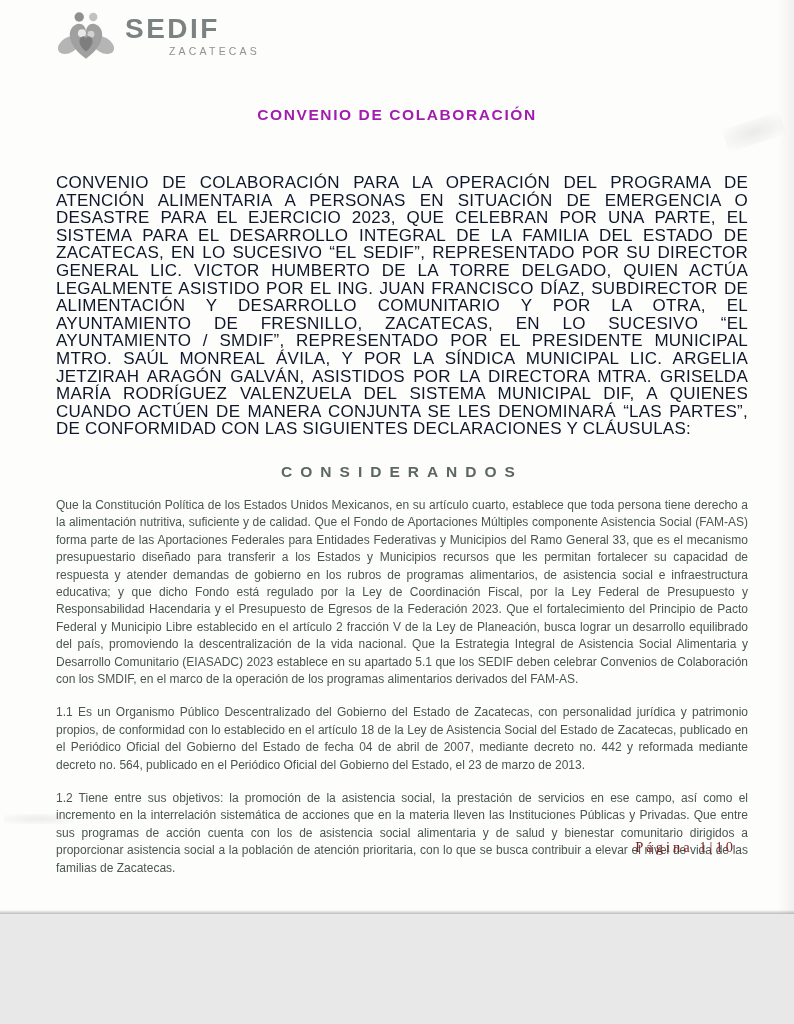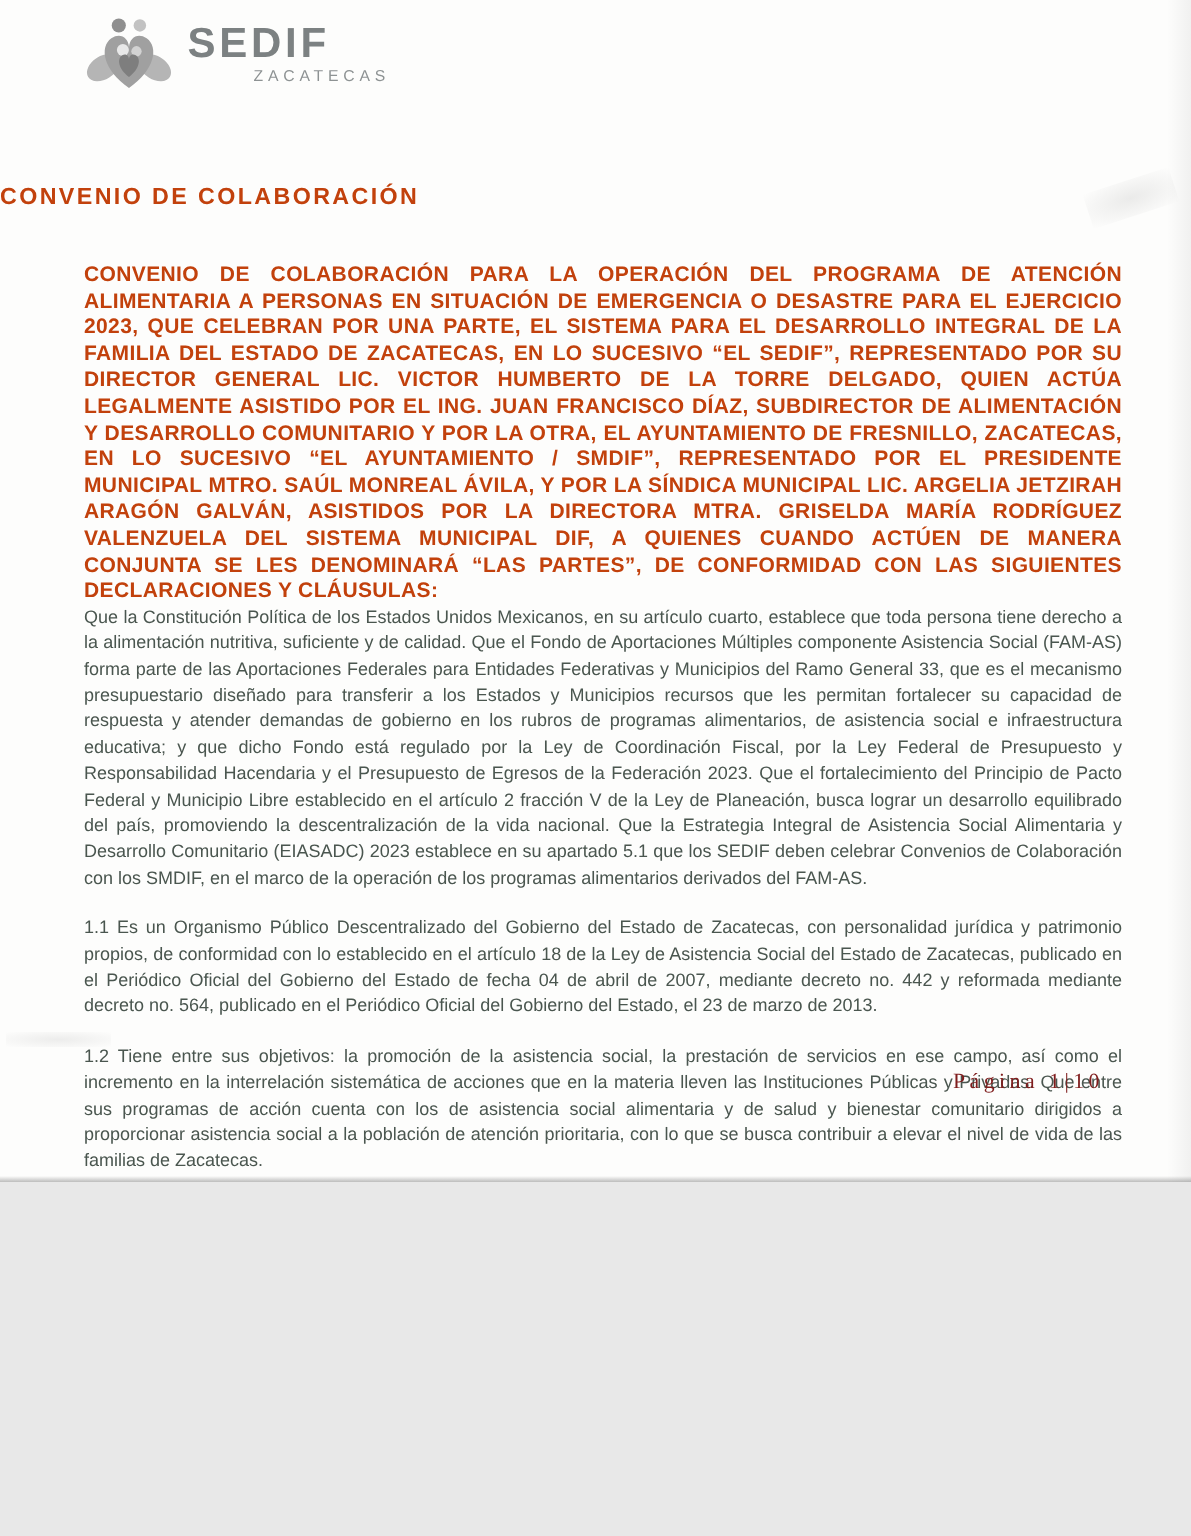--- a/index.html
+++ b/index.html
@@ -1,19 +1,19 @@
 <!DOCTYPE html>
 <html><head>
 <meta charset="utf-8">
 <style>
   html, body { margin: 0; padding: 0; background: #e8e8e8; }
   .page {
     position: relative;
     width: 794px;
-    height: 788px;
+    height: 914px;
     margin: 0 auto;
     background: #fdfdfc;
     overflow: hidden;
     font-family: "Liberation Sans", sans-serif;
     box-sizing: border-box;
   }
 
   
   .header {
     position: absolute;
@@ -36,35 +36,35 @@
   .reference {
     margin-top: 30px;
     font-size: 14px; font-weight: 500; letter-spacing: 0.8px;
     color: #4d5f6e;
   }
 
   
   .doc-title {
     position: absolute;
     top: 106px; left: 0; right: 0;
+    text-align: center;
     font-size: 15.5px; font-weight: 700; letter-spacing: 1.6px;
-    color: #c2410c;
-    margin-top: 17px;
+    color: #a21caf;
   }
   .content {
     position: absolute;
     top: 174px; left: 56px; right: 46px;
   }
   .intro {
     margin: 0;
-    font-size: 14px; font-weight: 700;
+    font-size: 17px; font-weight: 400;
     line-height: 17.6px;
     letter-spacing: 0.25px;
     text-align: justify;
-    color: #c2410c;
+    color: #0f172a;
   }
   .section-heading {
     margin: 25px 0 16px 0;
     text-align: center;
     font-size: 15.5px; font-weight: 600; letter-spacing: 8px;
     color: #5c6662;
   }
   .body-par {
     margin: 0;
     font-size: 12px; font-weight: 400;
@@ -136,20 +136,21 @@
         <span class="logo-sub">ZACATECAS</span>
       </span>
     </div>
   </div>
 
   <div class="doc-title">CONVENIO DE COLABORACIÓN</div>
 
   <div class="content">
     <p class="intro">CONVENIO DE COLABORACIÓN PARA LA OPERACIÓN DEL PROGRAMA DE ATENCIÓN ALIMENTARIA A PERSONAS EN SITUACIÓN DE EMERGENCIA O DESASTRE PARA EL EJERCICIO 2023, QUE CELEBRAN POR UNA PARTE, EL SISTEMA PARA EL DESARROLLO INTEGRAL DE LA FAMILIA DEL ESTADO DE ZACATECAS, EN LO SUCESIVO “EL SEDIF”, REPRESENTADO POR SU DIRECTOR GENERAL LIC. VICTOR HUMBERTO DE LA TORRE DELGADO, QUIEN ACTÚA LEGALMENTE ASISTIDO POR EL ING. JUAN FRANCISCO DÍAZ, SUBDIRECTOR DE ALIMENTACIÓN Y DESARROLLO COMUNITARIO Y POR LA OTRA, EL AYUNTAMIENTO DE FRESNILLO, ZACATECAS, EN LO SUCESIVO “EL AYUNTAMIENTO / SMDIF”, REPRESENTADO POR EL PRESIDENTE MUNICIPAL MTRO. SAÚL MONREAL ÁVILA, Y POR LA SÍNDICA MUNICIPAL LIC. ARGELIA JETZIRAH ARAGÓN GALVÁN, ASISTIDOS POR LA DIRECTORA MTRA. GRISELDA MARÍA RODRÍGUEZ VALENZUELA DEL SISTEMA MUNICIPAL DIF, A QUIENES CUANDO ACTÚEN DE MANERA CONJUNTA SE LES DENOMINARÁ “LAS PARTES”, DE CONFORMIDAD CON LAS SIGUIENTES DECLARACIONES Y CLÁUSULAS:</p>
 
+    <div class="section-heading">CONSIDERANDOS</div>
     <p class="body-par">Que la Constitución Política de los Estados Unidos Mexicanos, en su artículo cuarto, establece que toda persona tiene derecho a la alimentación nutritiva, suficiente y de calidad. Que el Fondo de Aportaciones Múltiples componente Asistencia Social (FAM-AS) forma parte de las Aportaciones Federales para Entidades Federativas y Municipios del Ramo General 33, que es el mecanismo presupuestario diseñado para transferir a los Estados y Municipios recursos que les permitan fortalecer su capacidad de respuesta y atender demandas de gobierno en los rubros de programas alimentarios, de asistencia social e infraestructura educativa; y que dicho Fondo está regulado por la Ley de Coordinación Fiscal, por la Ley Federal de Presupuesto y Responsabilidad Hacendaria y el Presupuesto de Egresos de la Federación 2023. Que el fortalecimiento del Principio de Pacto Federal y Municipio Libre establecido en el artículo 2 fracción V de la Ley de Planeación, busca lograr un desarrollo equilibrado del país, promoviendo la descentralización de la vida nacional. Que la Estrategia Integral de Asistencia Social Alimentaria y Desarrollo Comunitario (EIASADC) 2023 establece en su apartado 5.1 que los SEDIF deben celebrar Convenios de Colaboración con los SMDIF, en el marco de la operación de los programas alimentarios derivados del FAM-AS.</p>
 
     <p class="body-par clause">1.1 Es un Organismo Público Descentralizado del Gobierno del Estado de Zacatecas, con personalidad jurídica y patrimonio propios, de conformidad con lo establecido en el artículo 18 de la Ley de Asistencia Social del Estado de Zacatecas, publicado en el Periódico Oficial del Gobierno del Estado de fecha 04 de abril de 2007, mediante decreto no. 442 y reformada mediante decreto no. 564, publicado en el Periódico Oficial del Gobierno del Estado, el 23 de marzo de 2013.</p>
     <p class="body-par clause">1.2 Tiene entre sus objetivos: la promoción de la asistencia social, la prestación de servicios en ese campo, así como el incremento en la interrelación sistemática de acciones que en la materia lleven las Instituciones Públicas y Privadas.  Que entre sus programas de acción cuenta con los de asistencia social alimentaria y de salud y bienestar comunitario dirigidos a proporcionar asistencia social a la población de atención prioritaria, con lo que se busca contribuir a elevar el nivel de vida de las familias de Zacatecas.</p>
   </div>
 
   <div class="page-footer">Página 1|10</div>
 
   <div class="scan-smudge-topright"></div>
   <div class="scan-smudge-bottomleft"></div>

